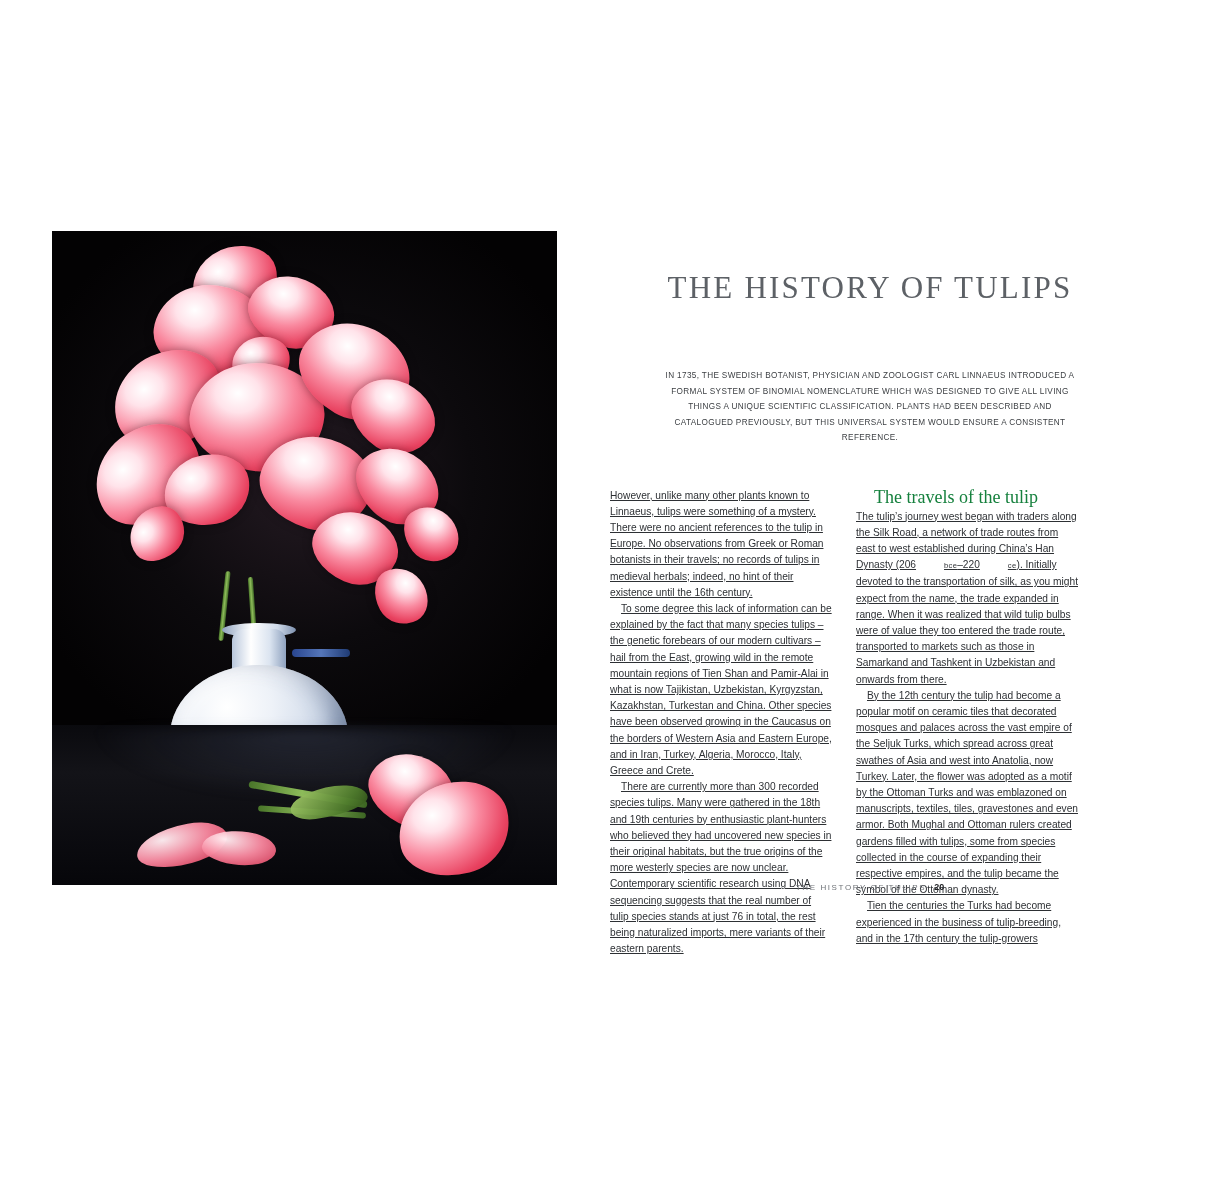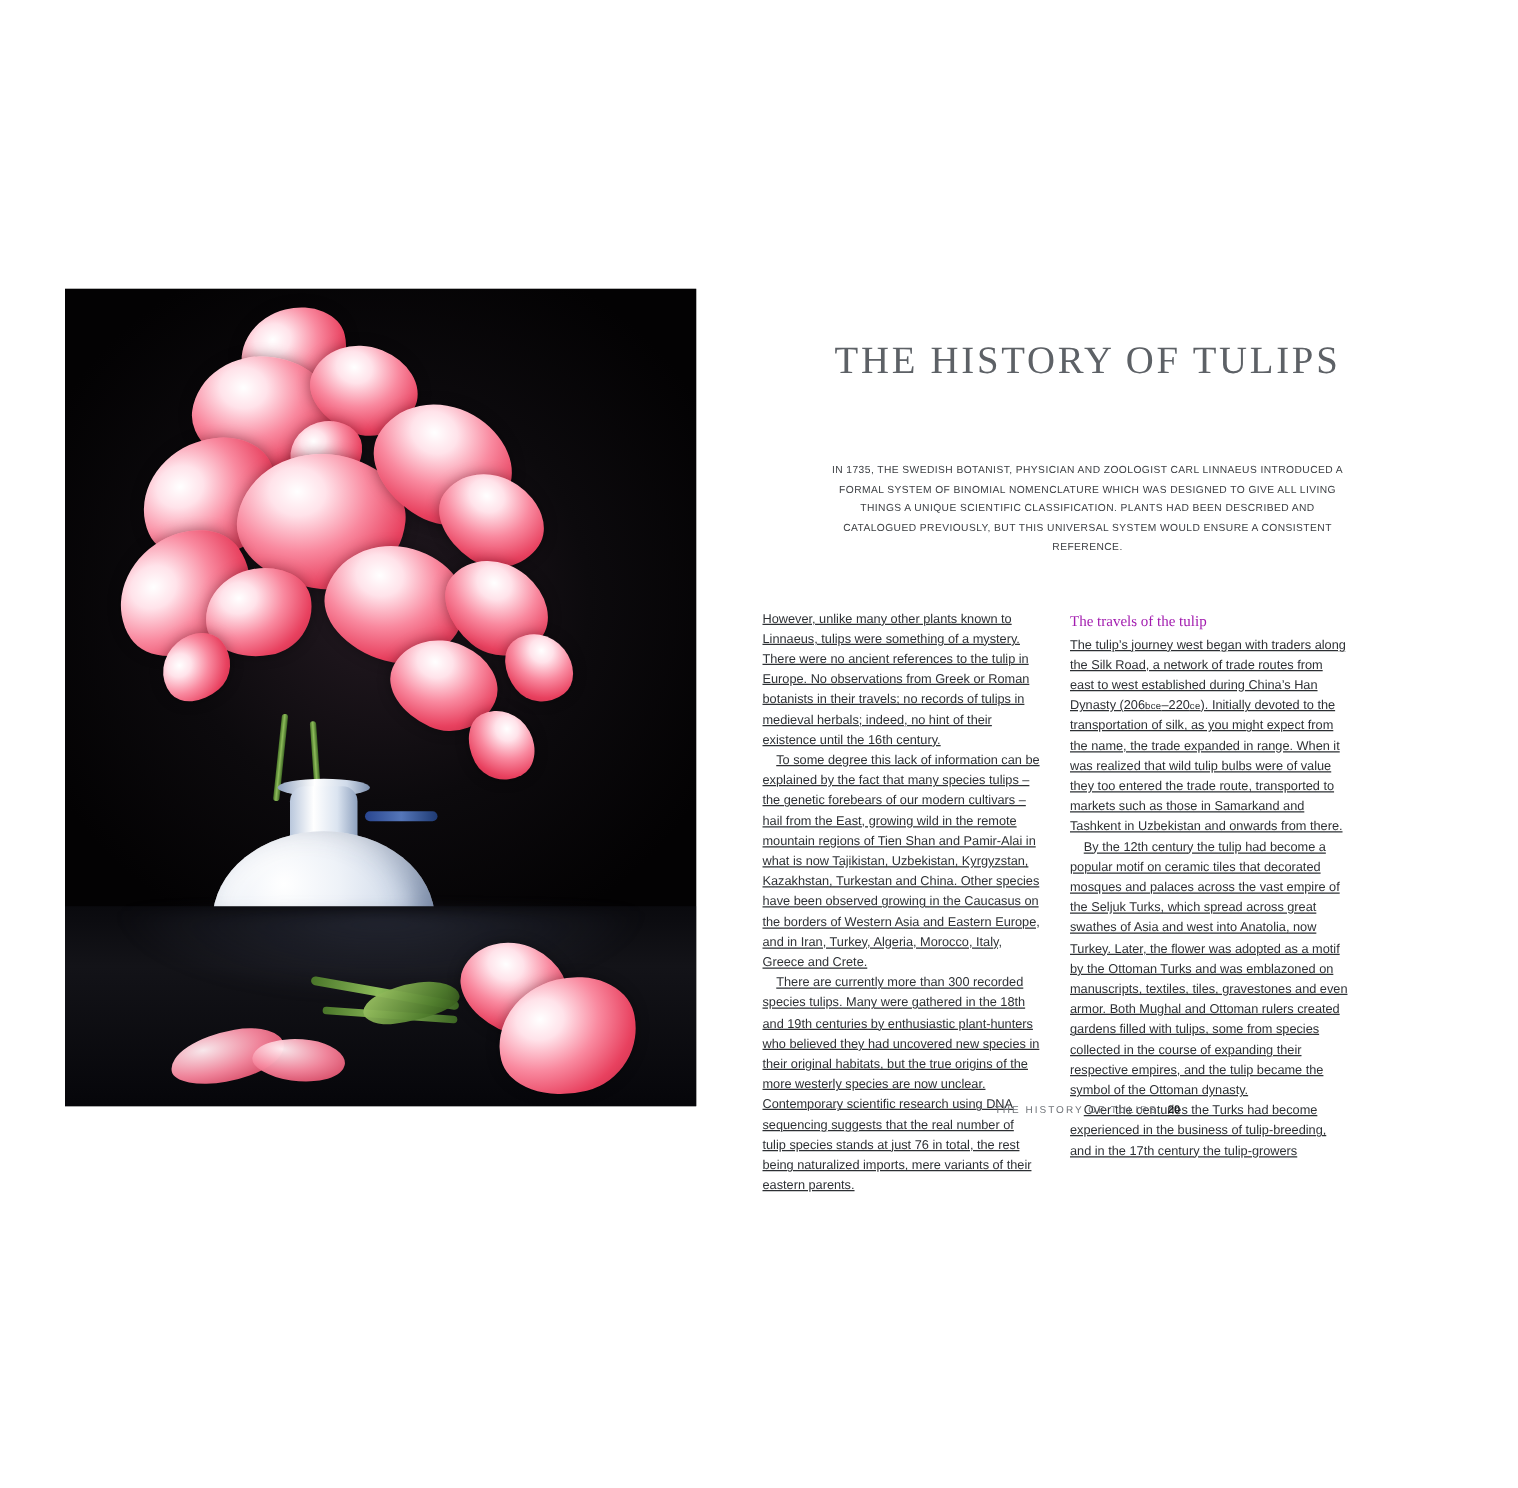--- a/index.html
+++ b/index.html
@@ -182,27 +182,27 @@
     margin: 0;
     font-size: 10.2px;
     line-height: 16.2px;
     color: #2d3034;
     text-align: left;
     text-decoration: underline;
   }
   .col p + p { text-indent: 11px; }
   .section-head {
     font-family: "Liberation Serif", serif;
-    font-size: 12px;
-    color: #a21caf;
-    margin: 0 0 3px 0;
+    font-size: 18px;
+    color: #15803d;
+    margin: 0 0 3px 18px;
     font-weight: 400;
     line-height: 18px;
   }
-  .sc { font-size: 7.6px; letter-spacing: .3px; }
+  .sc { font-size: 7.6px; letter-spacing: .3px; margin-left: 28px; }
   .footer {
     position: absolute;
     left: 0;
     top: 650px;
     width: 520px;
     text-align: center;
     font-size: 8px;
     letter-spacing: 1.6px;
     color: #6f7378;
   }
@@ -282,21 +282,21 @@
       <div class="col">
         <p>However, unlike many other plants known to Linnaeus, tulips were something of a mystery. There were no ancient references to the tulip in Europe. No observations from Greek or Roman botanists in their travels; no records of tulips in medieval herbals; indeed, no hint of their existence until the 16th century.</p>
         <p>To some degree this lack of information can be explained by the fact that many species tulips – the genetic forebears of our modern cultivars – hail from the East, growing wild in the remote mountain regions of Tien Shan and Pamir-Alai in what is now Tajikistan, Uzbekistan, Kyrgyzstan, Kazakhstan, Turkestan and China. Other species have been observed growing in the Caucasus on the borders of Western Asia and Eastern Europe, and in Iran, Turkey, Algeria, Morocco, Italy, Greece and Crete.</p>
         <p>There are currently more than 300 recorded species tulips. Many were gathered in the 18th and 19th centuries by enthusiastic plant-hunters who believed they had uncovered new species in their original habitats, but the true origins of the more westerly species are now unclear. Contemporary scientific research using DNA sequencing suggests that the real number of tulip species stands at just 76 in total, the rest being naturalized imports, mere variants of their eastern parents.</p>
       </div>
 
       <div class="col">
         <h2 class="section-head">The travels of the tulip</h2>
         <p><span>The tulip’s journey west began with traders along the Silk Road, a network of trade routes from east to west established during China’s Han Dynasty (206</span><span class="sc">bce</span><span>–220</span><span class="sc">ce</span><span>). Initially devoted to the transportation of silk, as you might expect from the name, the trade expanded in range. When it was realized that wild tulip bulbs were of value they too entered the trade route, transported to markets such as those in Samarkand and Tashkent in Uzbekistan and onwards from there.</span></p>
         <p>By the 12th century the tulip had become a popular motif on ceramic tiles that decorated mosques and palaces across the vast empire of the Seljuk Turks, which spread across great swathes of Asia and west into Anatolia, now Turkey. Later, the flower was adopted as a motif by the Ottoman Turks and was emblazoned on manuscripts, textiles, tiles, gravestones and even armor. Both Mughal and Ottoman rulers created gardens filled with tulips, some from species collected in the course of expanding their respective empires, and the tulip became the symbol of the Ottoman dynasty.</p>
-        <p>Over the centuries the Turks had become experienced in the business of tulip-breeding, and in the 17th century the tulip-growers</p>
+        <p>Tien the centuries the Turks had become experienced in the business of tulip-breeding, and in the 17th century the tulip-growers</p>
       </div>
 
     </div>
 
     <div class="footer">
       <span>THE HISTORY OF TULIPS</span><span class="pg">20</span>
     </div>
 
   </div>
 

